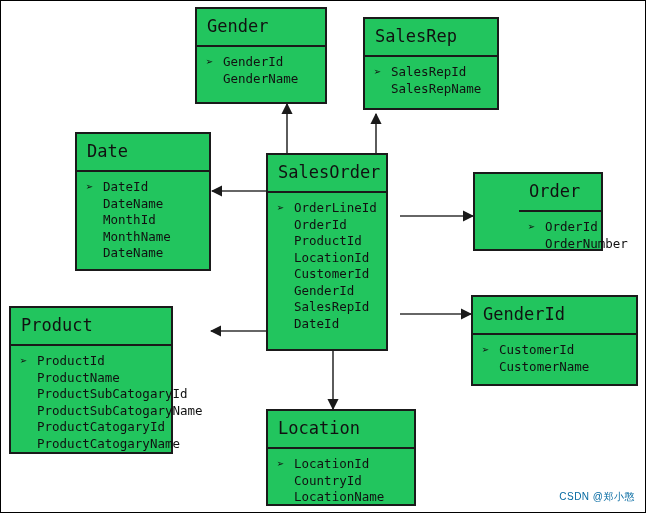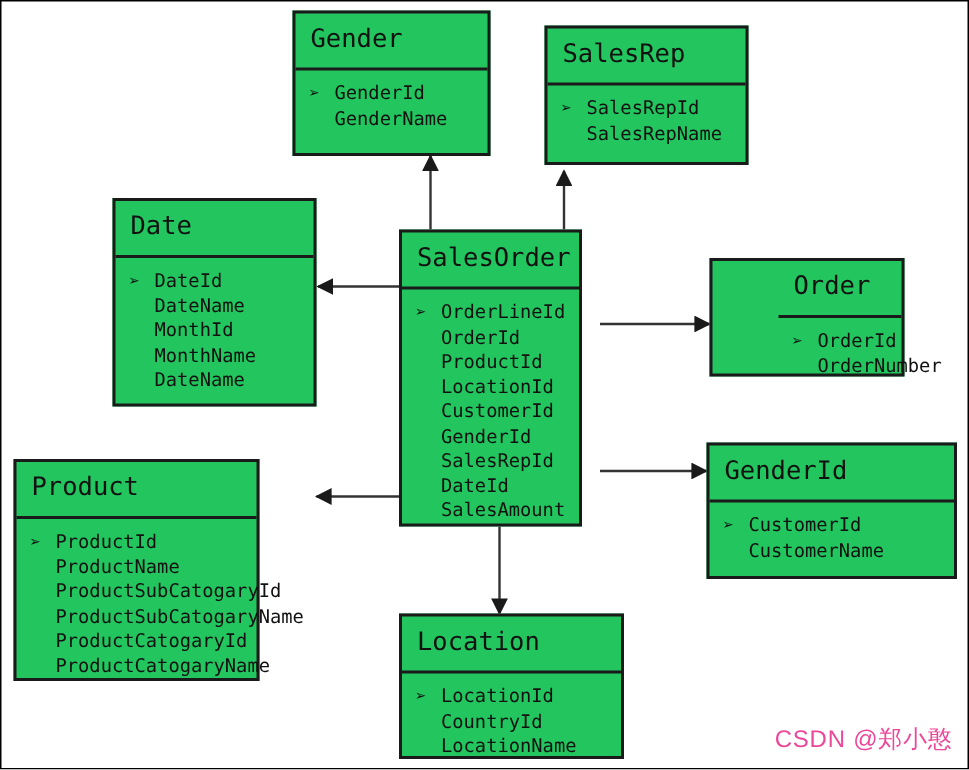--- a/index.html
+++ b/index.html
@@ -55,22 +55,22 @@
     position:absolute;
     left:1px;top:0;
     font-size:12px;
     line-height:16.5px;
     color:#111111;
   }
   .watermark{
     position:absolute;
     right:10px;bottom:8px;
     font-family:"Liberation Sans", sans-serif;
-    font-size:16px;
-    color:#ec4899;
+    font-size:10px;
+    color:#0369a1;
     letter-spacing:.5px;
     z-index:5;
     white-space:nowrap;
   }
 </style>
 </head>
 <body>
 
 <div id="canvas">
 
@@ -165,23 +165,20 @@
       </div>
       <div class="field">
         <span>GenderId</span>
       </div>
       <div class="field">
         <span>SalesRepId</span>
       </div>
       <div class="field">
         <span>DateId</span>
       </div>
-      <div class="field">
-        <span>SalesAmount</span>
-      </div>
     </div>
   </div>
 
   <div class="entity" style="left:472px;top:171px;width:130px;height:79px;padding-left:44px;">
     <div class="entity-title">Order</div>
     <div class="entity-fields">
       <div class="field pk">
         <span class="keymark">➢</span>
         <span>OrderId</span>
       </div>

